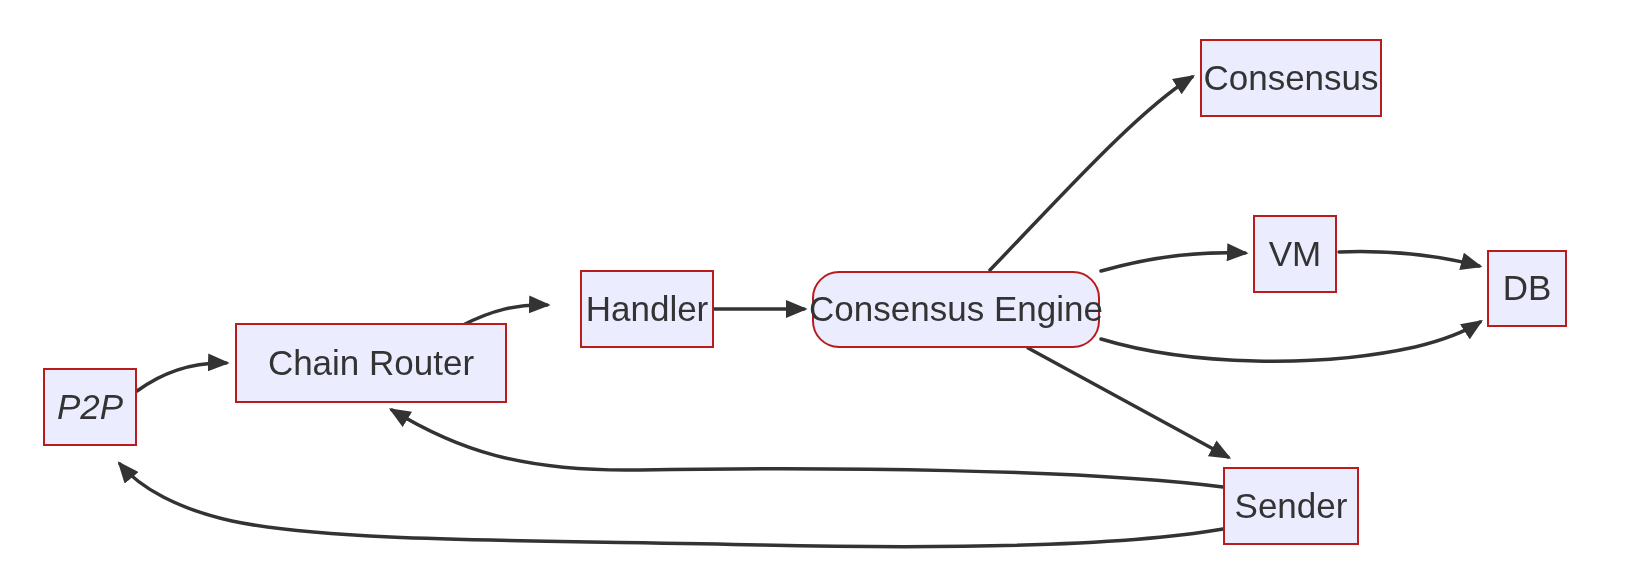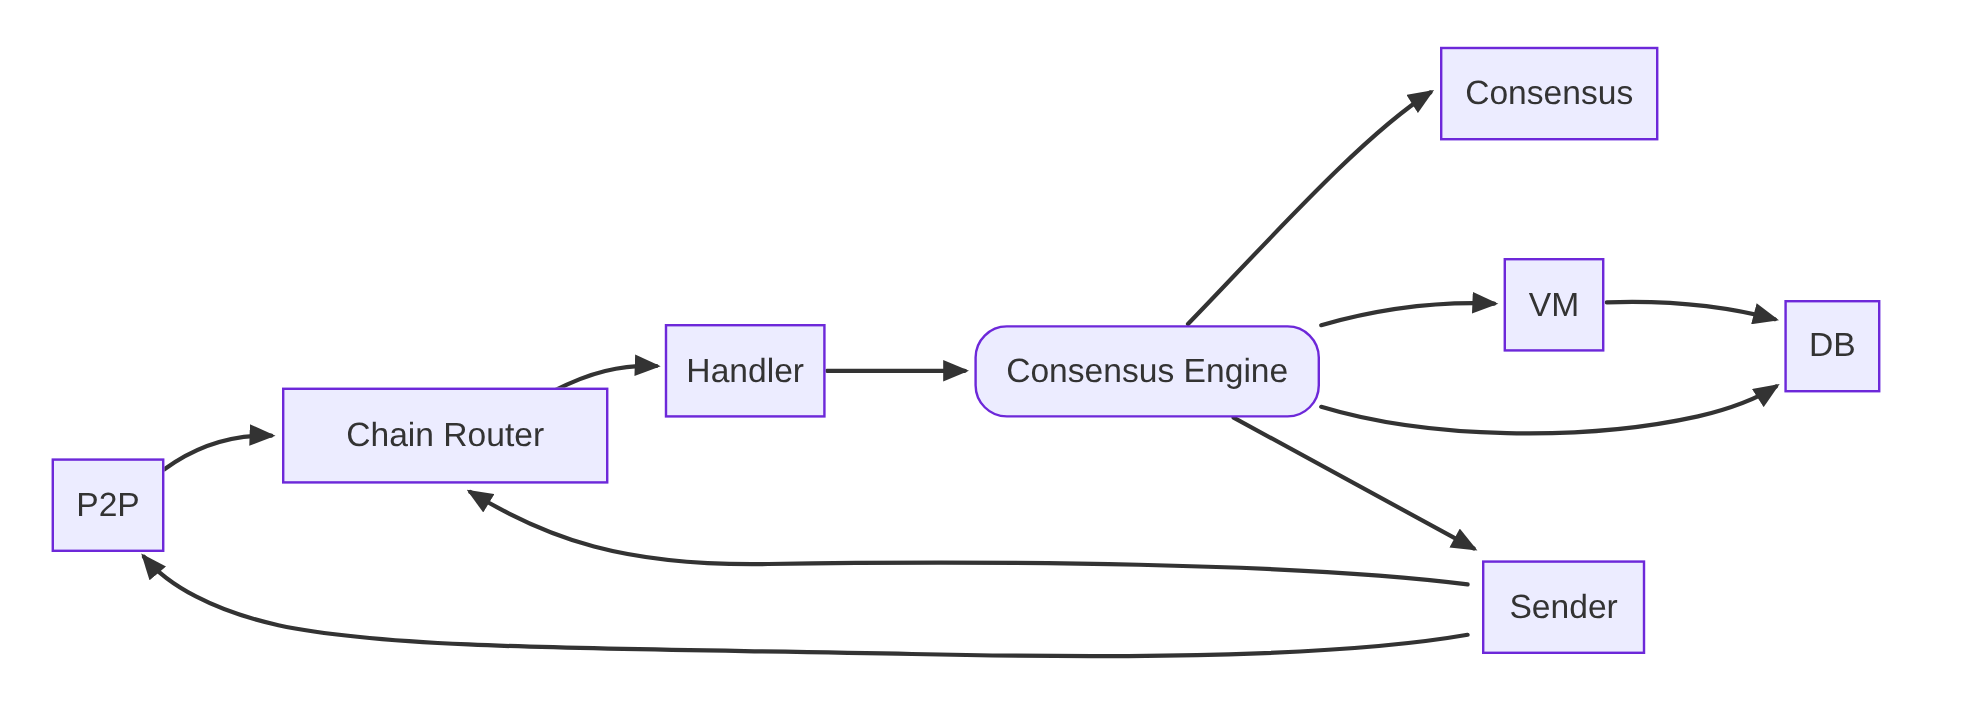--- a/index.html
+++ b/index.html
@@ -25,26 +25,26 @@
   .edge {
     fill: none;
     stroke: #333333;
     stroke-width: 3.5px;
     stroke-linecap: round;
   }
   .node {
     position: absolute;
     box-sizing: border-box;
     background: #ECECFF;
-    border: 2px solid #6d28d9;
+    border: 2px solid #b91c1c;
     color: #333333;
     display: flex;
     align-items: center;
     justify-content: center;
-    font-size: 28px;
+    font-size: 35px;
     line-height: 1.1;
     white-space: nowrap;
     z-index: 2;
   }
   .node span {
     display: inline-block;
   }
 </style>
 </head>
 <body>
@@ -72,45 +72,45 @@
 
     <path class="edge" marker-end="url(#arrow)" d="M 1101,339 C 1190,366 1320,368 1415,347 C 1444,340 1466,331 1480,322"></path>
 
     <path class="edge" marker-end="url(#arrow)" d="M 1028,348 L 1228,457"></path>
 
     <path class="edge" marker-end="url(#arrow)" d="M 1223,487 C 1080,469 830,467 640,470 C 520,472 456,449 392,410"></path>
 
     <path class="edge" marker-end="url(#arrow)" d="M 1223,529 C 1120,547 950,549 760,545 C 520,540 330,542 232,521 C 178,509 140,488 120,464"></path>
   </svg>
 
-  <div class="node" style="left:43px;  top:382px; width:94px;  height:78px;">
+  <div class="node" style="left:43px;  top:368px; width:94px;  height:78px;font-style:italic;">
     <span>P2P</span>
   </div>
 
   <div class="node" style="left:235px; top:323px; width:272px; height:80px;">
     <span>Chain Router</span>
   </div>
 
-  <div class="node" style="left:554px; top:270px; width:134px; height:78px;">
+  <div class="node" style="left:580px; top:270px; width:134px; height:78px;">
     <span>Handler</span>
   </div>
 
   <div class="node" style="left:812px; top:271px; width:288px; height:77px;border-radius:27px;">
     <span>Consensus Engine</span>
   </div>
 
   <div class="node" style="left:1200px; top:39px; width:182px; height:78px;">
     <span>Consensus</span>
   </div>
 
   <div class="node" style="left:1487px; top:250px; width:80px; height:77px;">
     <span>DB</span>
   </div>
 
   <div class="node" style="left:1253px; top:215px; width:84px; height:78px;">
     <span>VM</span>
   </div>
 
-  <div class="node" style="left:1223px; top:467px; width:136px; height:78px;margin-left:12px;">
+  <div class="node" style="left:1223px; top:467px; width:136px; height:78px;">
     <span>Sender</span>
   </div>
 
 </div>
 
 </body></html>

